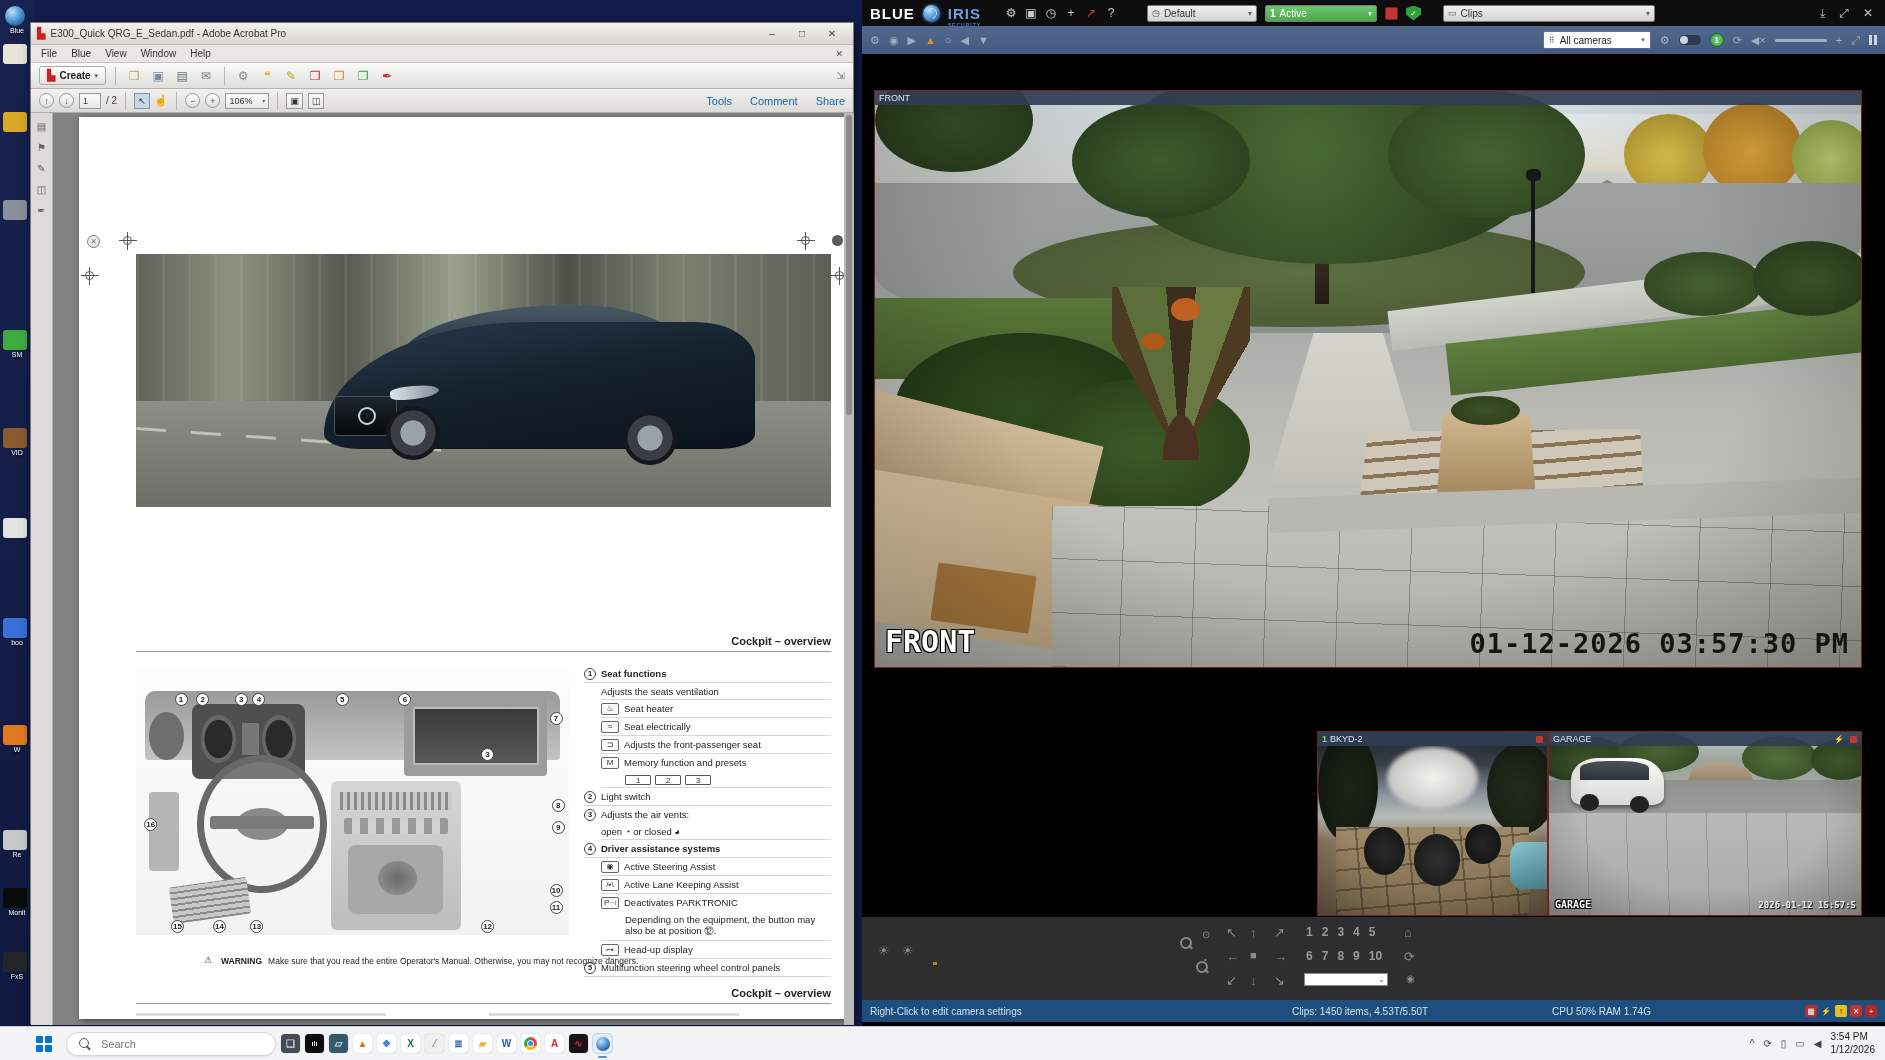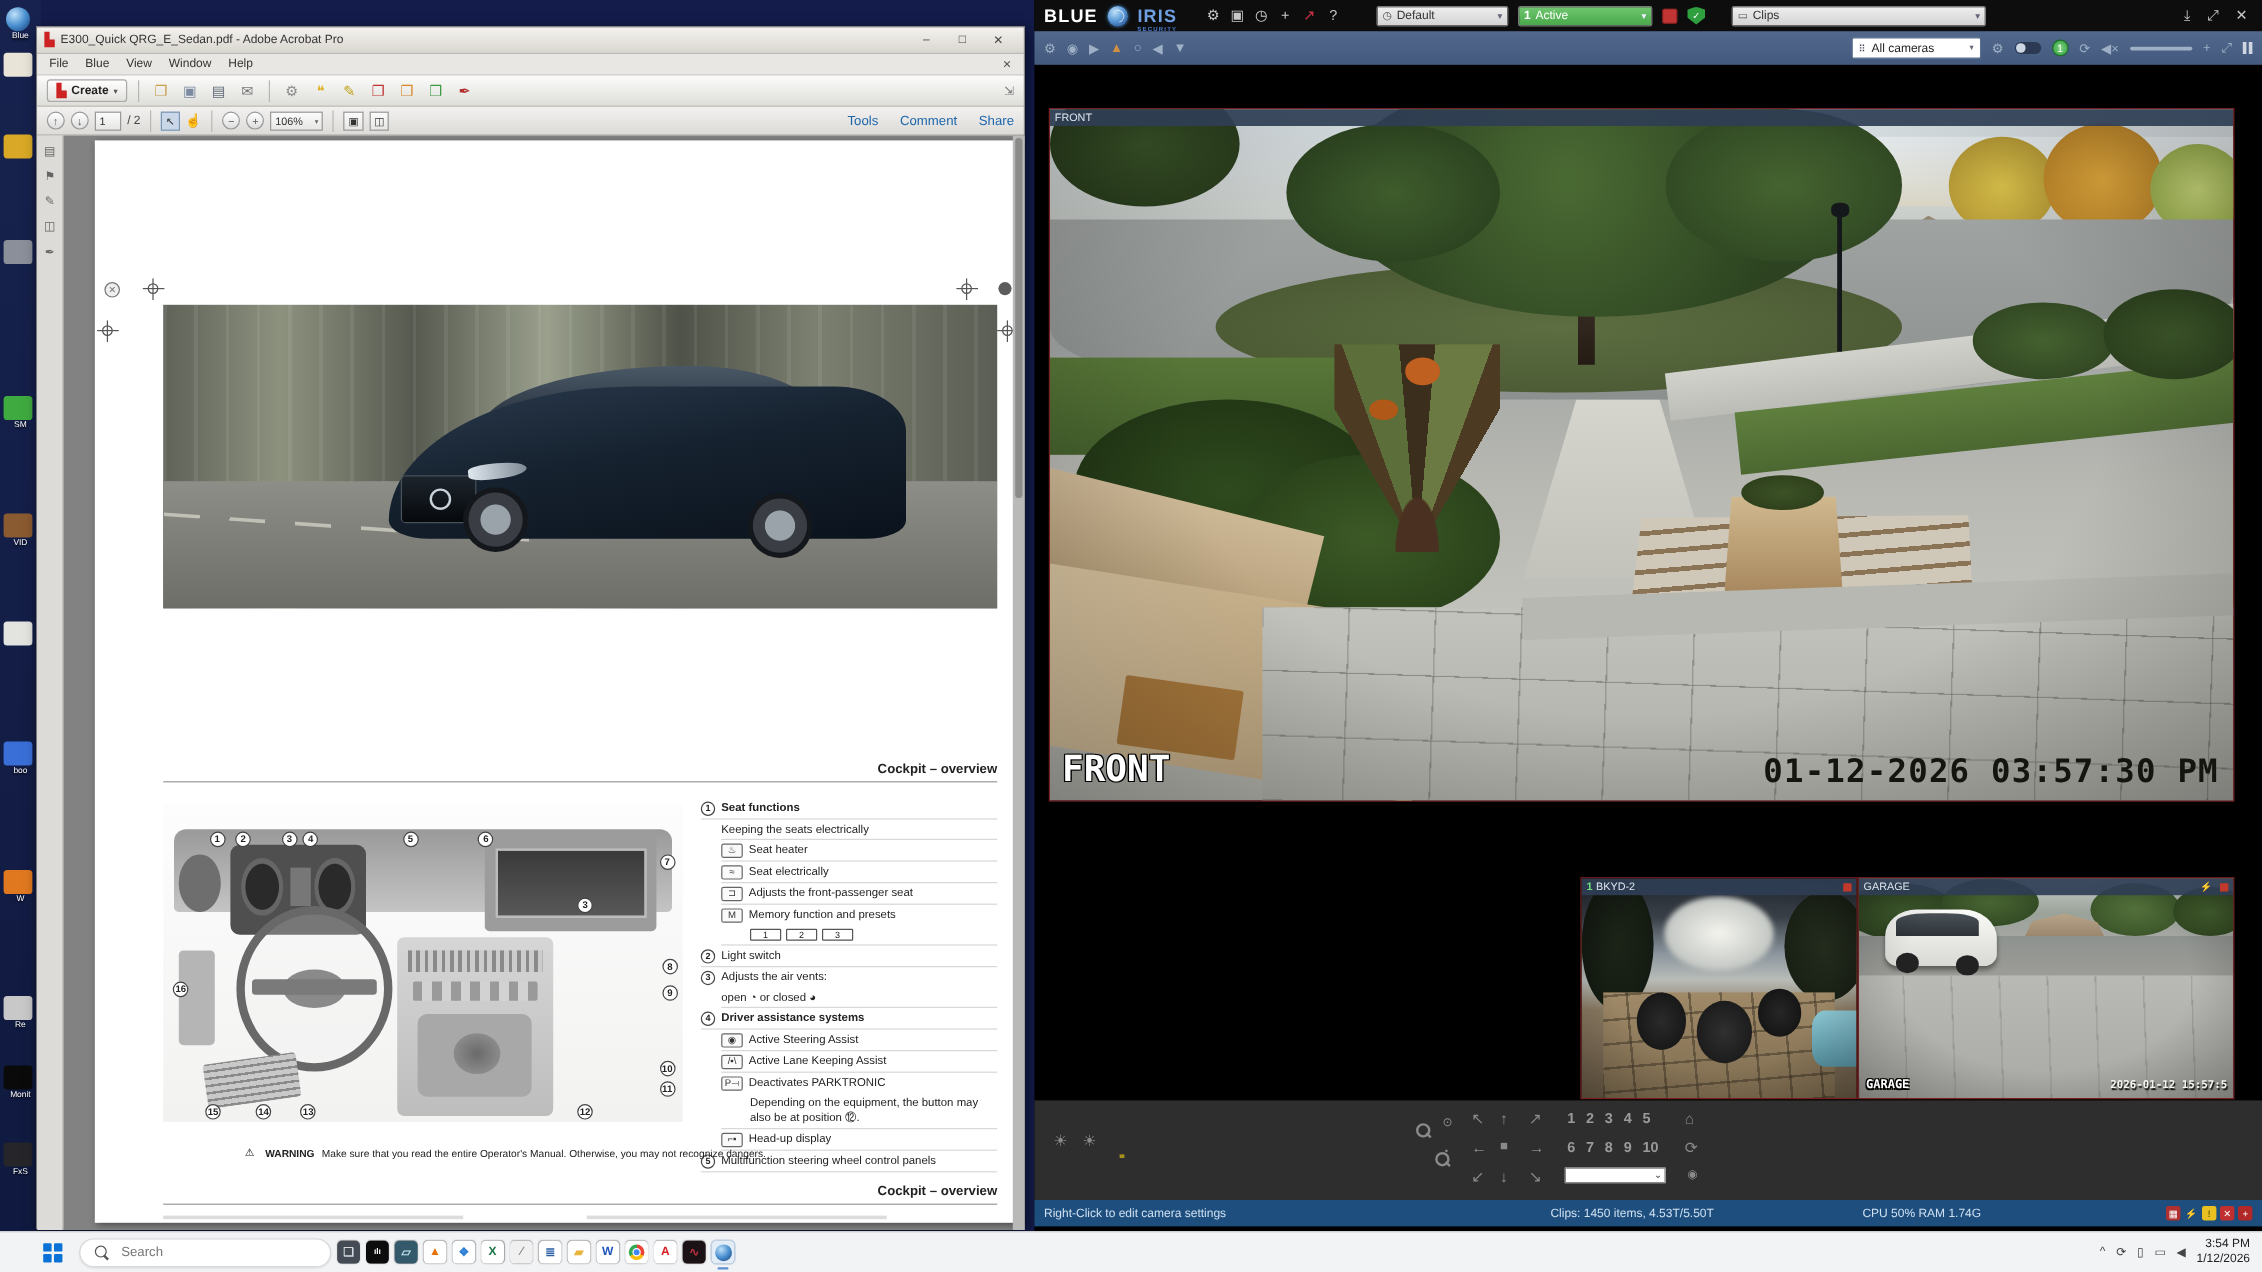--- a/index.html
+++ b/index.html
@@ -142,21 +142,21 @@
   .smag::before{content:"";position:absolute;width:8px;height:8px;border:1.5px solid #555;border-radius:50%;left:0;top:0}
   .smag::after{content:"";position:absolute;width:5px;height:1.5px;background:#555;transform:rotate(45deg);right:0;bottom:1px}
   .app-chip{width:19px;height:19px;border-radius:4px;margin-left:5px;display:flex;align-items:center;justify-content:center;font-size:10px;font-weight:bold;box-shadow:0 0 1px rgba(0,0,0,.35);position:relative}
   .app-active{outline:1px solid #c5d6ea;background:#e3edf8 !important}
   .app-active::after{content:"";position:absolute;bottom:-5px;left:5px;width:9px;height:2px;border-radius:1px;background:#5a90d0}
   .chrome-ball{width:13px;height:13px;border-radius:50%;background:conic-gradient(#ea4335 0 33%,#fbbc05 33% 66%,#34a853 66% 100%);position:relative}
   .chrome-ball::after{content:"";position:absolute;inset:3px;background:#4285f4;border:1.5px solid #fff;border-radius:50%}
   .globe-sm{width:14px;height:14px;border-radius:50%;background:radial-gradient(circle at 35% 30%,#bfe0f8,#4a8fd0 50%,#153a70)}
   #tray{margin-left:auto;display:flex;align-items:center;gap:9px;padding-right:10px;color:#333}
   .tray-ico{font-size:10px;color:#444}
-  #clock{font-size:10px;text-align:right;color:#222;line-height:1.25}
+  #clock{font-size:10px;text-align:left;color:#222;line-height:1.25}
 </style>
 </head>
 <body>
 
 <div id="desktop" class="abs">
     <div class="dt-ico" style="top: 6px; background: radial-gradient(circle at 35% 30%, rgb(191, 224, 248), rgb(74, 143, 208) 50%, rgb(21, 58, 112)); border-radius: 50%; width: 20px; height: 20px; left: 5px;"></div>
     <div class="dt-label" style="top: 27px;">Blue</div>
     <div class="dt-ico" style="top: 44px; background: rgb(232, 228, 216);"></div>
     <div class="dt-ico" style="top: 112px; background: rgb(216, 168, 38);"></div>
     <div class="dt-ico" style="top: 200px; background: rgb(138, 143, 153);"></div>
@@ -328,21 +328,21 @@
             <span class="callout" style="left: 1.9%; top: 55.9%;">16</span>
           </div>
       </div>
 
       <div id="mlist" class="abs">
         <div class="ml-row">
             <span class="ml-num">1</span>
             <span class="ml-bold">Seat functions</span>
           </div>
         <div class="ml-row ml-ind">
-            <span>Keeping the seats electrically</span>
+            <span>Adjusts the seats ventilation</span>
           </div>
         <div class="ml-row ml-ind">
             <span class="ml-box">♨</span>
             <span>Seat heater</span>
           </div>
         <div class="ml-row ml-ind">
             <span class="ml-box">≈</span>
             <span>Seat electrically</span>
           </div>
         <div class="ml-row ml-ind">

